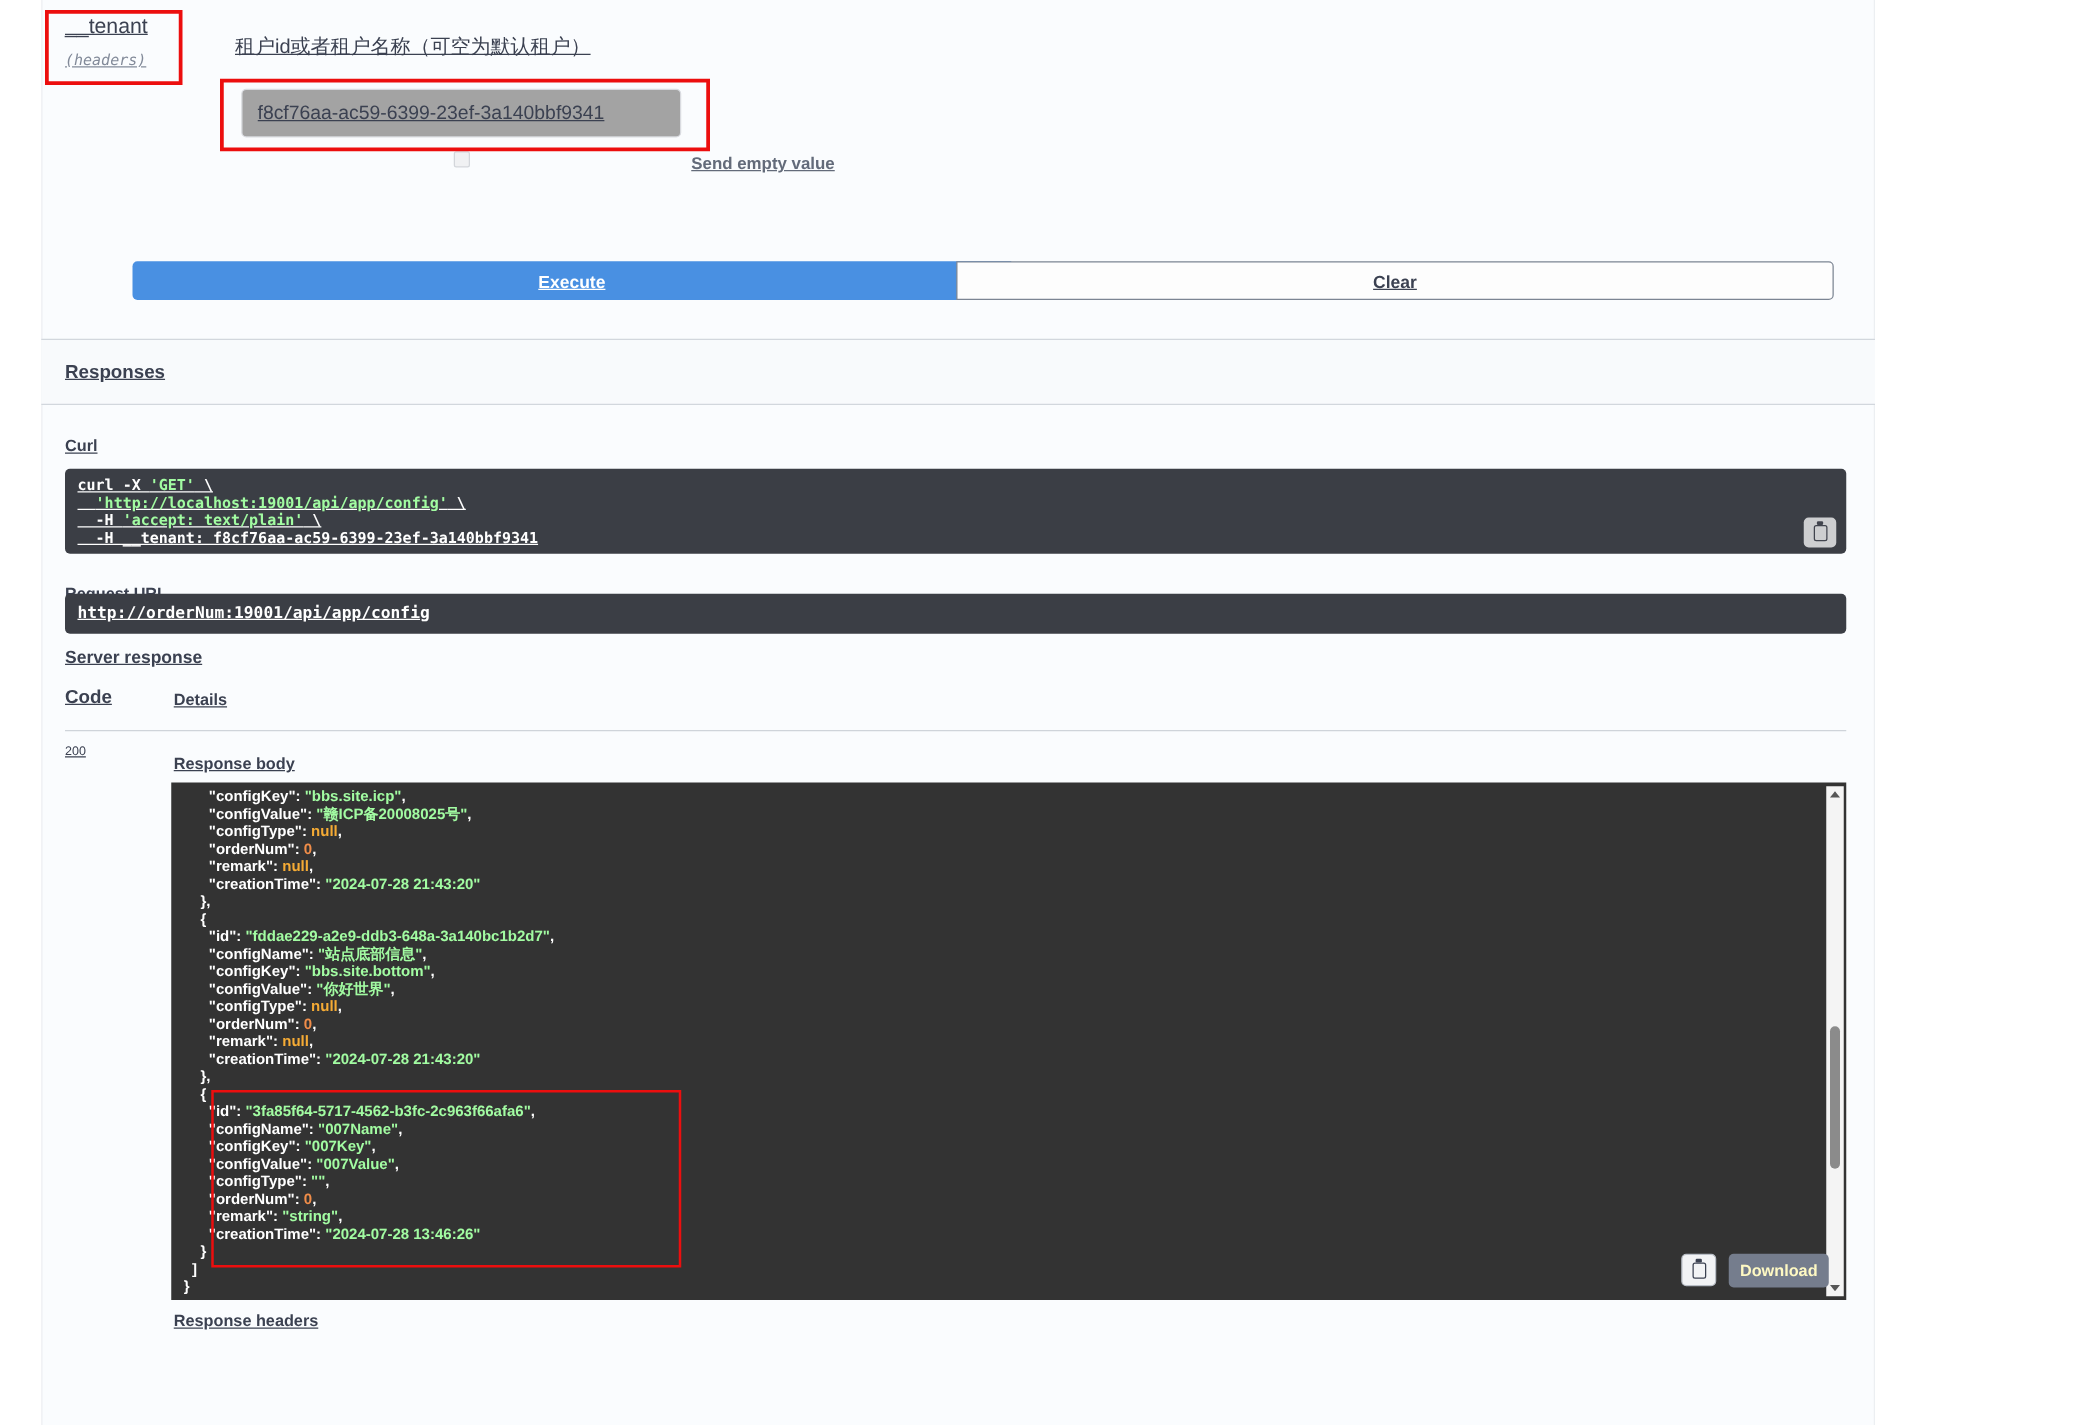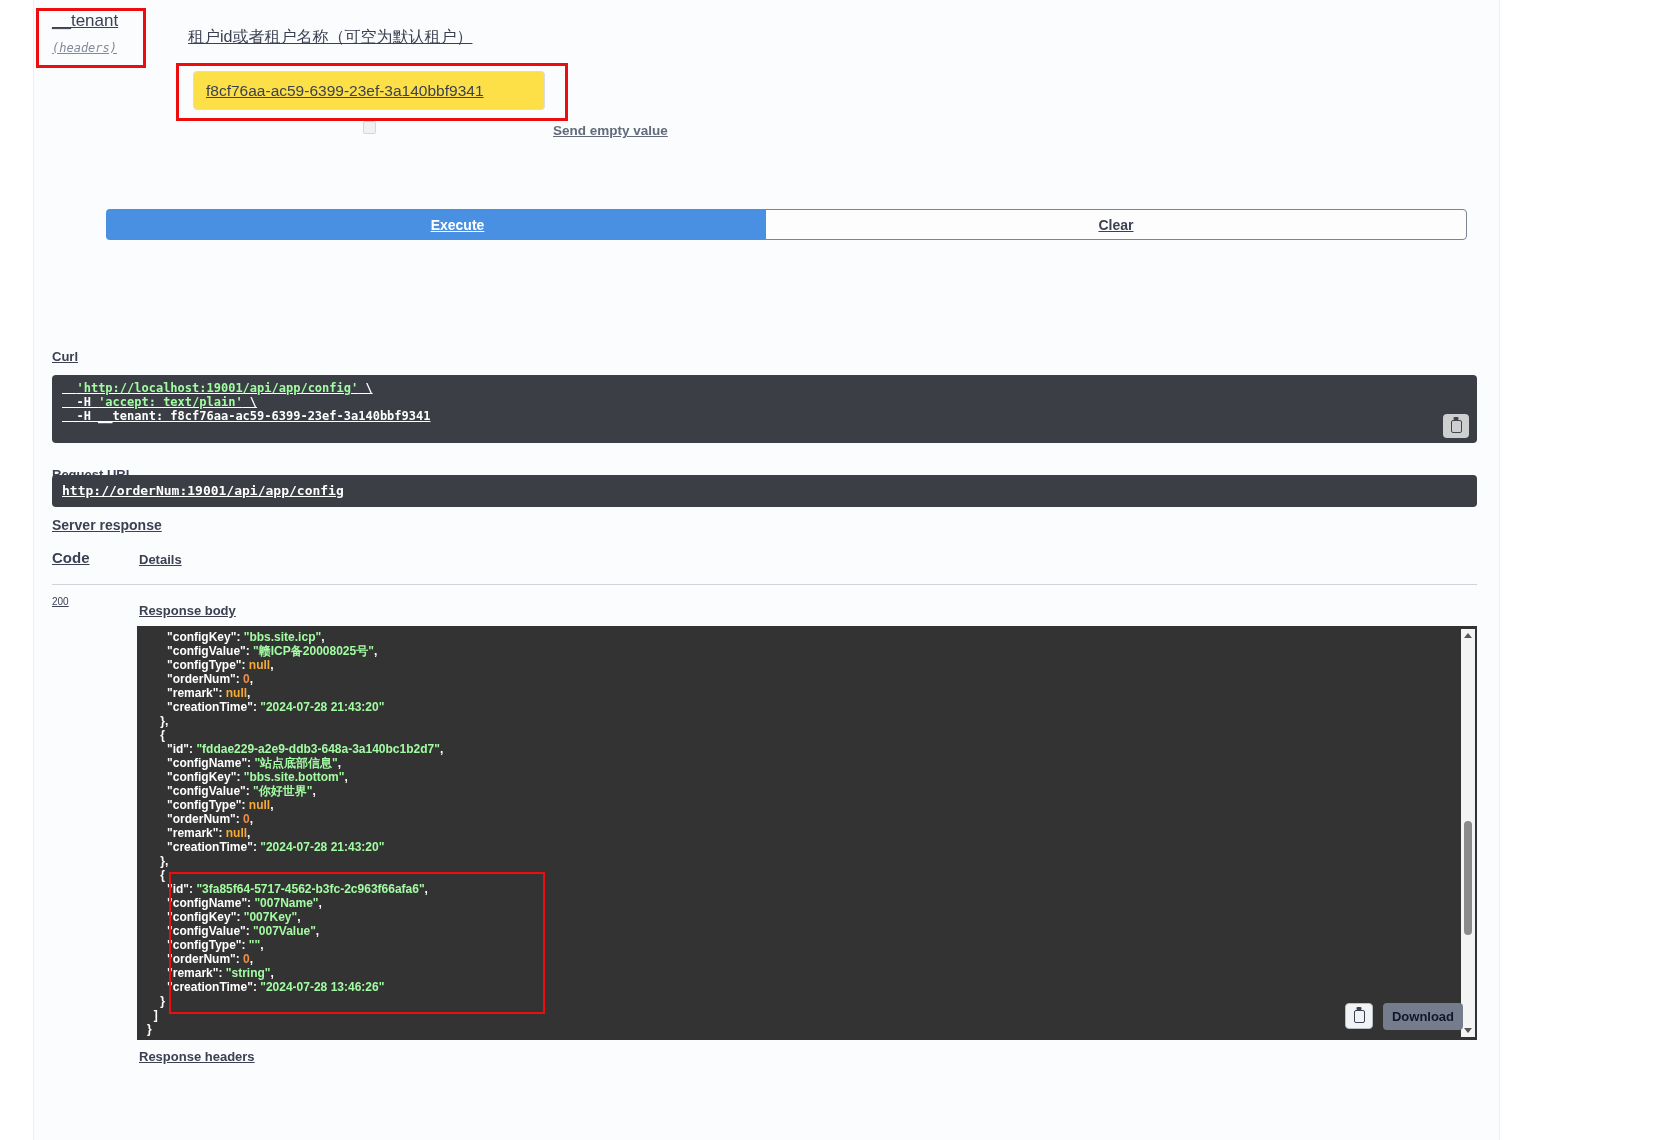--- a/index.html
+++ b/index.html
@@ -11,21 +11,21 @@
   .content-bg { left:33px; top:0; width:1467px; height:1140px; background:#fafcfe;
                 border-left:1px solid rgba(59,65,81,.07); border-right:1px solid rgba(59,65,81,.07); }
 
   .red-box { border:3px solid #ec0e0e; background:transparent; pointer-events:none; z-index:5; }
 
   .param-name { left:52px; top:11px; font-size:17px; color:#3b4151; }
   .param-in   { left:52px; top:41px; font-size:12px; font-style:italic; color:#828a99;
                 font-family:"DejaVu Sans Mono", monospace; }
   .param-desc { left:188px; top:27px; font-size:16px; color:#3b4151; }
 
-  .param-input { left:193px; top:71px; width:352px; height:39px; background:#fde047;
+  .param-input { left:193px; top:71px; width:352px; height:39px; background:#a3a3a3;
                  border:1px solid #d9dbe0; border-radius:4px; padding:0 12px;
                  font-size:15.5px; color:#3b4151; font-family:"Liberation Sans", sans-serif; }
 
   .send-empty-checkbox { appearance:none; -webkit-appearance:none; left:363px; top:121px;
                  width:13px; height:13px; background:#f0f1f3; border:1px solid #d3d6db; border-radius:2px; }
   .send-empty-label { left:553px; top:123px; font-size:13.5px; font-weight:700; color:#636b7a; }
 
   .execute-btn { left:62px; top:209px; width:703px; height:31px; border:none; cursor:pointer;
                  background:#4990e2; color:#fff; font-weight:700; font-size:14px;
                  border-radius:4px 0 0 4px; font-family:"Liberation Sans", sans-serif; }
@@ -81,21 +81,21 @@
   .copy-btn-dark { position:absolute; right:8px; bottom:5px; width:26px; height:24px;
                    background:rgba(255,255,255,.75); border-radius:4px; color:#41444e;
                    display:flex; align-items:center; justify-content:center; cursor:pointer; }
   .copy-btn-light{ position:absolute; right:104px; bottom:11px; width:28px; height:26px;
                    background:#f2f3f5; border:1px solid #b9bec6; border-radius:4px; color:#3b4151;
                    display:flex; align-items:center; justify-content:center; cursor:pointer; }
   .clip { position:relative; width:11px; height:13px; border:1.6px solid currentColor; border-radius:2px; }
   .clip::before { content:""; position:absolute; top:-4px; left:50%; transform:translateX(-50%);
                   width:5px; height:3px; background:currentColor; border-radius:1px; }
   .download-btn { position:absolute; right:14px; bottom:10px; width:80px; height:27px;
-                  background:#757d8d; color:#0f172a; border:none; border-radius:4px;
+                  background:#757d8d; color:#fef9c3; border:none; border-radius:4px;
                   font-weight:700; font-size:13px; cursor:pointer;
                   font-family:"Liberation Sans", sans-serif; }
 
   .curl-label           { left:52px;  top:349px; }
   .request-url-label    { left:52px;  top:467px; }
   .server-response-label{ left:52px;  top:517px; font-size:14px; }
   .response-body-label  { left:139px; top:603px; }
   .response-headers-label{ left:139px; top:1049px; }
 </style>
 </head>
@@ -112,24 +112,28 @@
   <div class="abs param-desc">租户id或者租户名称（可空为默认租户）</div>
   <input class="abs param-input" type="text" value="f8cf76aa-ac59-6399-23ef-3a140bbf9341" style="">
   <div class="abs red-box" style="left: 176px; top: 63px; width: 392px; height: 58px; border-color: rgb(236, 14, 14);"></div>
 
   <input type="checkbox" class="abs send-empty-checkbox" style="">
   <div class="abs send-empty-label">Send empty value</div>
 
   <button class="abs execute-btn" style="background: rgb(73, 144, 226); margin-left: 44px;">Execute</button>
   <button class="abs clear-btn">Clear</button>
 
+  <div class="abs responses-band">
+    <span>Responses</span>
+  </div>
 
   <div class="abs label-bold curl-label">Curl</div>
   <div class="abs code-block curl-block">
     <div>
+        <div class="code-line"><span class="tok-p">curl -X </span><span class="tok-s">'GET'</span><span class="tok-p"> \</span></div>
         <div class="code-line"><span class="tok-p">  </span><span class="tok-s">'http://localhost:19001/api/app/config'</span><span class="tok-p"> \</span></div>
         <div class="code-line"><span class="tok-p">  -H </span><span class="tok-s">'accept: text/plain'</span><span class="tok-p"> \</span></div>
         <div class="code-line"><span class="tok-p">  -H __tenant: f8cf76aa-ac59-6399-23ef-3a140bbf9341</span></div>
       </div>
     <div class="copy-btn-dark">
       <span class="clip"></span>
     </div>
   </div>
 
   <div class="abs label-bold request-url-label">Request URL</div>

